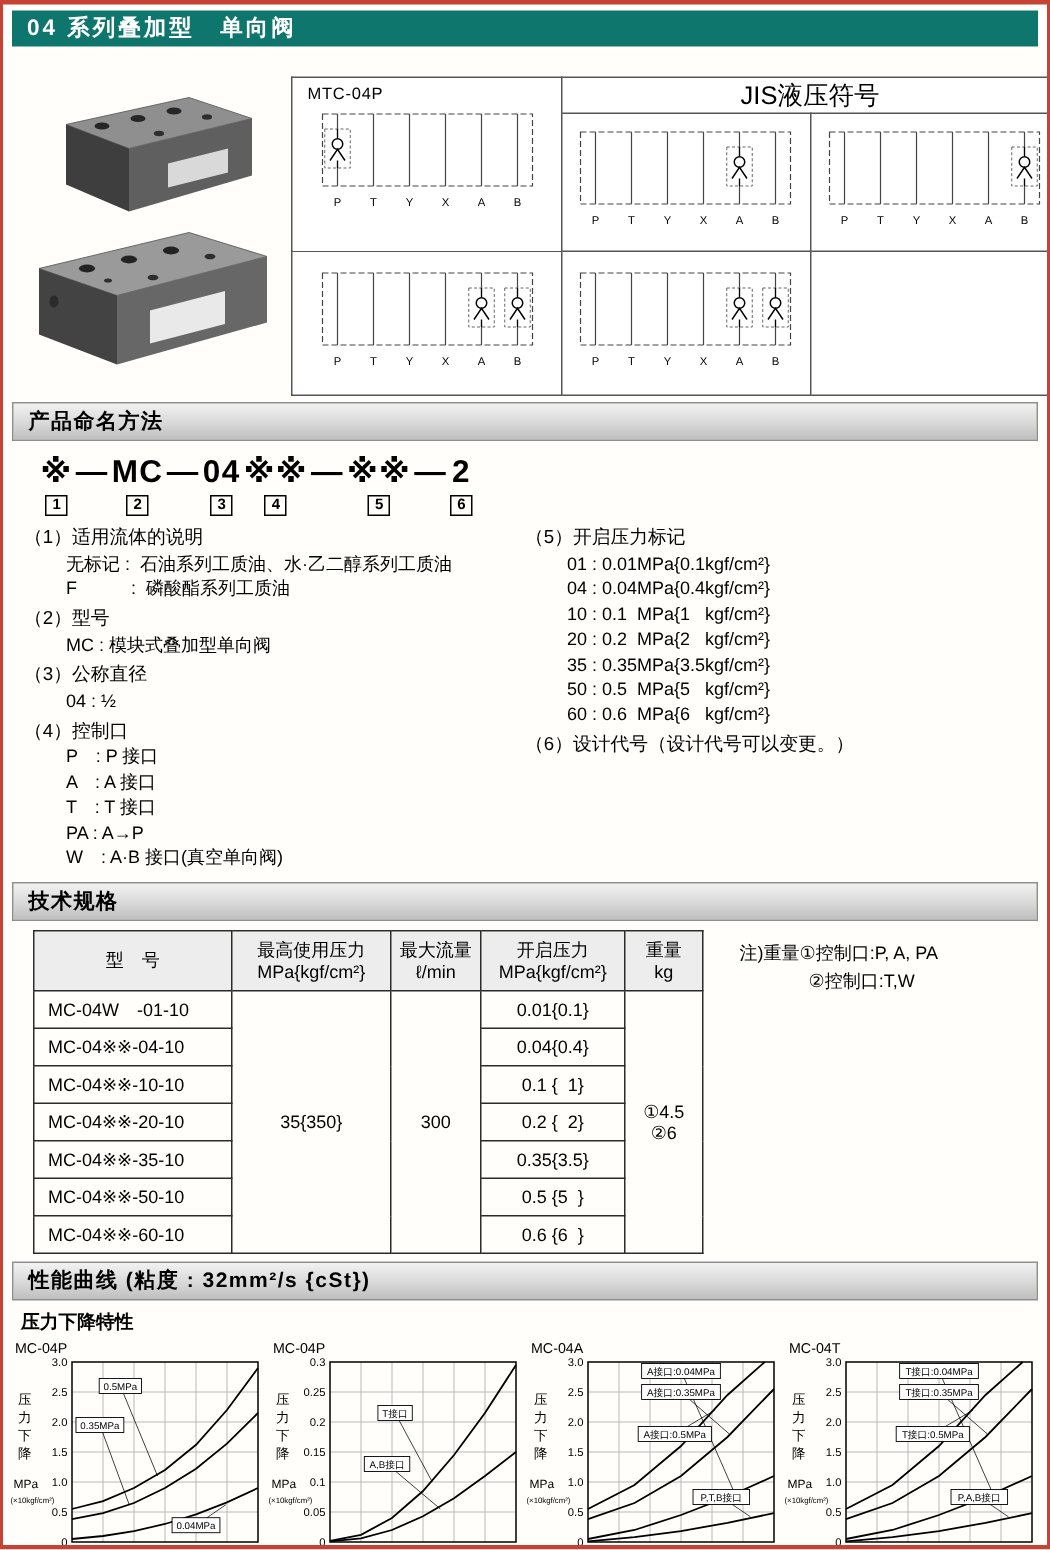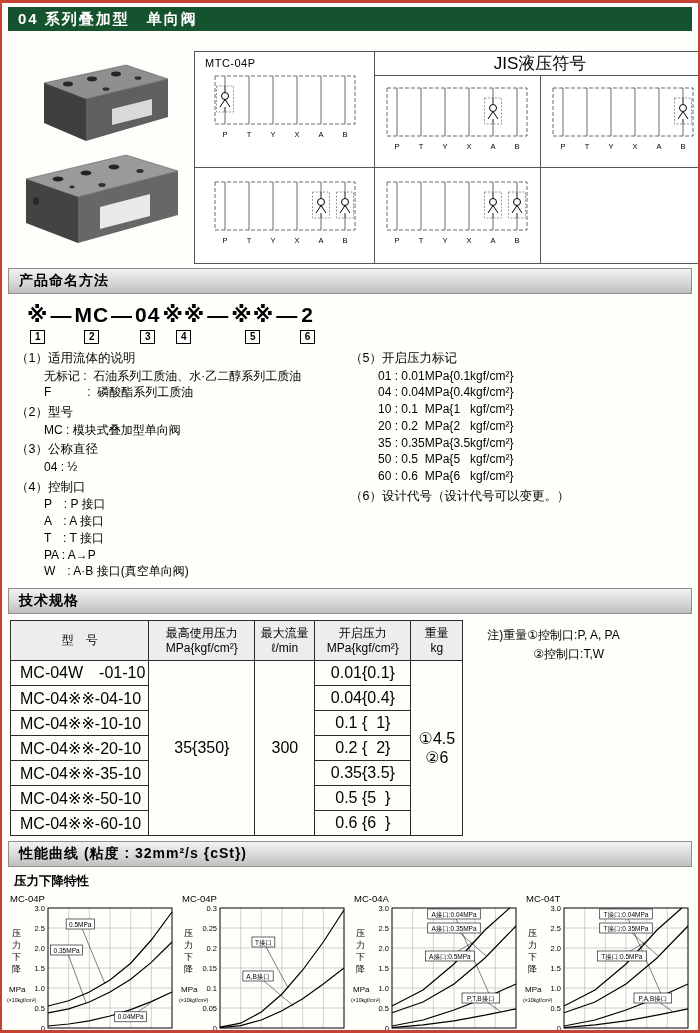--- a/index.html
+++ b/index.html
@@ -1,19 +1,19 @@
 <!DOCTYPE html>
 <html><head>
 <meta charset="utf-8">
 <style>
 *{box-sizing:border-box;margin:0;padding:0}
 html,body{background:#fff}
 body{width:700px;font-family:"Liberation Sans","DejaVu Sans",sans-serif;color:#000}
 .page{position:relative;width:700px;height:1033px;background:#fffefb;border:2px solid #c64234;border-top-width:3px;border-bottom-width:3px;overflow:hidden}
-.titlebar{margin:4px 6px 0;background:#14532d;color:#fff;font-size:15px;font-weight:bold;letter-spacing:2px;padding:3px 10px;line-height:18px}
+.titlebar{margin:4px 6px 0;background:#0f766e;color:#fff;font-size:15px;font-weight:bold;letter-spacing:2px;padding:3px 10px;line-height:18px}
 .top-section{position:relative;height:232px}
 .photo{position:absolute}
 .photo1{left:24px;top:22px}
 .photo2{left:12px;top:112px}
 .jis-table{position:absolute;left:192px;top:20px;width:512px;border-collapse:collapse;table-layout:fixed}
 .jis-table td{border:1px solid #555;text-align:center;vertical-align:middle;padding:0;background:#fff}
 .jis-c1{width:180px;position:relative;padding-top:16px}
 .jis-model{position:absolute;top:5px;left:10px;font-size:11px;letter-spacing:.5px}
 .jis-hdr{height:20px;font-size:17px}
 .jis-table tr:nth-child(2) td{height:92px}
@@ -23,31 +23,31 @@
 .code-row{display:flex;align-items:flex-start;padding:10px 0 0 24px}
 .code-seg{display:flex;flex-direction:column;align-items:center;margin:0 1px}
 .code-t{font-size:21px;font-weight:bold;line-height:22px;letter-spacing:1px;white-space:pre}
 .code-n{width:15px;height:14px;border:1px solid #000;font-size:10px;line-height:12px;text-align:center;margin-top:4px;font-weight:bold}
 .expl-wrap{display:flex;padding:6px 12px 0 14px}
 .expl-left{width:334px}
 .expl-right{flex:1}
 .expl-item{margin-bottom:3px}
 .expl-head{font-size:12.5px;line-height:1.4;white-space:pre}
 .expl-line{font-size:12px;line-height:1.4;padding-left:28px;white-space:pre}
-.specs-wrap{display:flex;align-items:flex-start;margin:6px 0 0 8px}
+.specs-wrap{display:flex;align-items:flex-start;margin:6px 0 0 20px}
 table.specs{border-collapse:collapse}
 .specs th,.specs td{border:1px solid #2b2b2b}
 .specs th{background:#ededed;font-weight:normal;font-size:12px;height:40px;padding:1px 3px}
 .specs th div{line-height:1.25}
 .specs th:nth-child(1){width:132px}
 .specs th:nth-child(2){width:106px}
 .specs th:nth-child(3){width:60px}
 .specs th:nth-child(4){width:96px}
 .specs th:nth-child(5){width:52px}
-.specs td{font-size:16px;height:25px;text-align:center;padding:0 3px;white-space:pre}
+.specs td{font-size:12px;height:25px;text-align:center;padding:0 3px;white-space:pre}
 .specs td.td-model{text-align:left;padding-left:9px}
 .specs-note{margin:6px 0 0 24px;font-size:12px;line-height:1.6}
 .specs-note .note2{padding-left:46px}
 .perf-sub{font-size:12.5px;font-weight:bold;margin:6px 0 0 12px}
 .charts-row{display:flex;margin:2px 0 0 4px}
 .chart-host{width:172px}
 .chart-host svg{display:block}
 </style>
 </head>
 <body>

